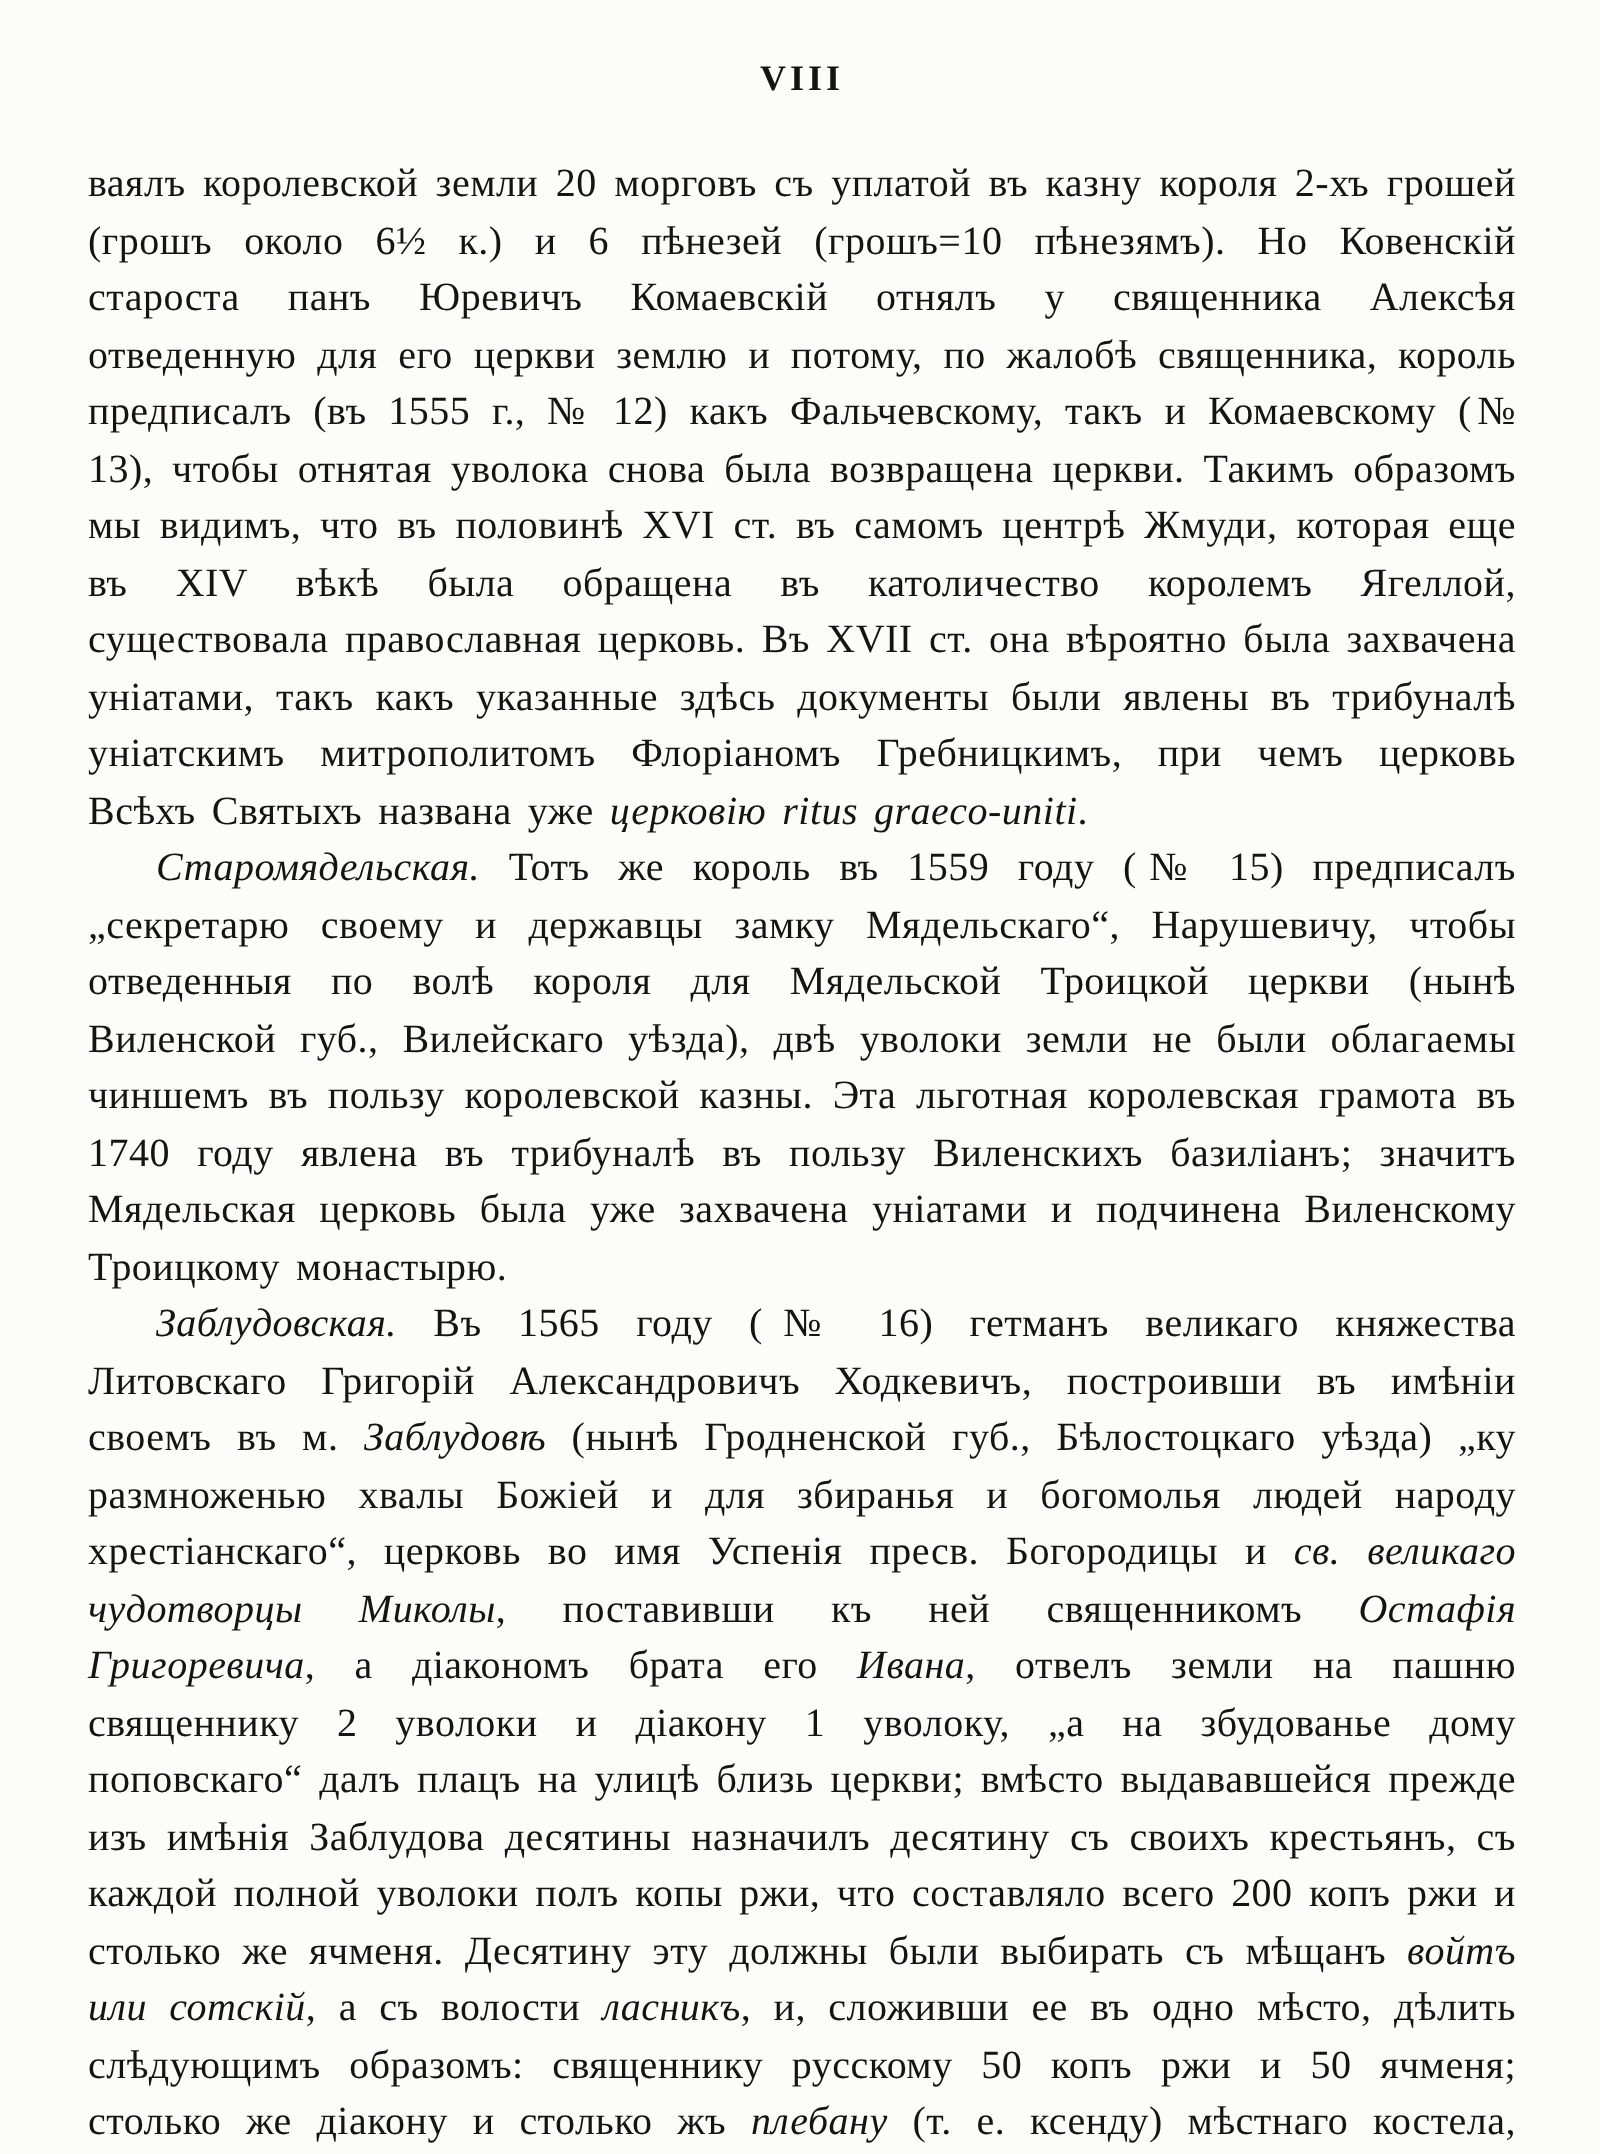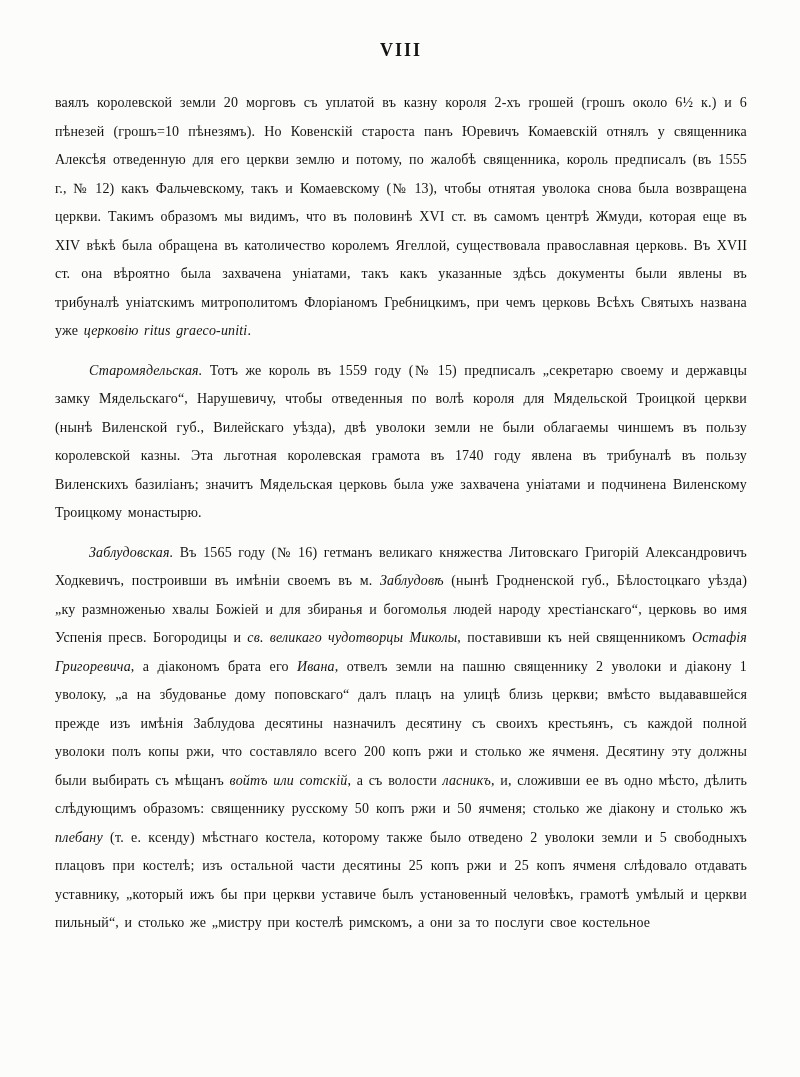--- a/index.html
+++ b/index.html
@@ -17,25 +17,25 @@
     width: 800px;
     min-height: 1077px;
     background: #fcfcfa;
     padding: 20px 42px 34px 44px;
   }
   .page-number-header {
     text-align: center;
     font-size: 18px;
     font-weight: bold;
     letter-spacing: 2px;
-    margin: 20px 0 28px 0;
+    margin: 9px 0 28px 0;
   }
   .text-body p.para {
-    margin: 11px;
-    font-size: 14px;
+    margin: 0;
+    font-size: 20px;
     line-height: 28.5px;
     text-align: justify;
     letter-spacing: 0.012em;
     word-spacing: 0.14em;
   }
   .text-body p.para.indent {
     text-indent: 34px;
   }
   .text-body em {
     font-style: italic;

